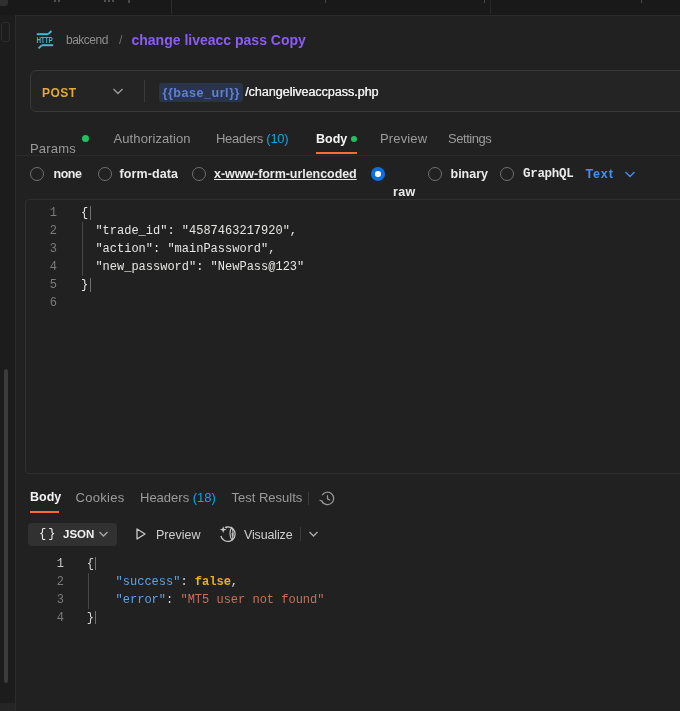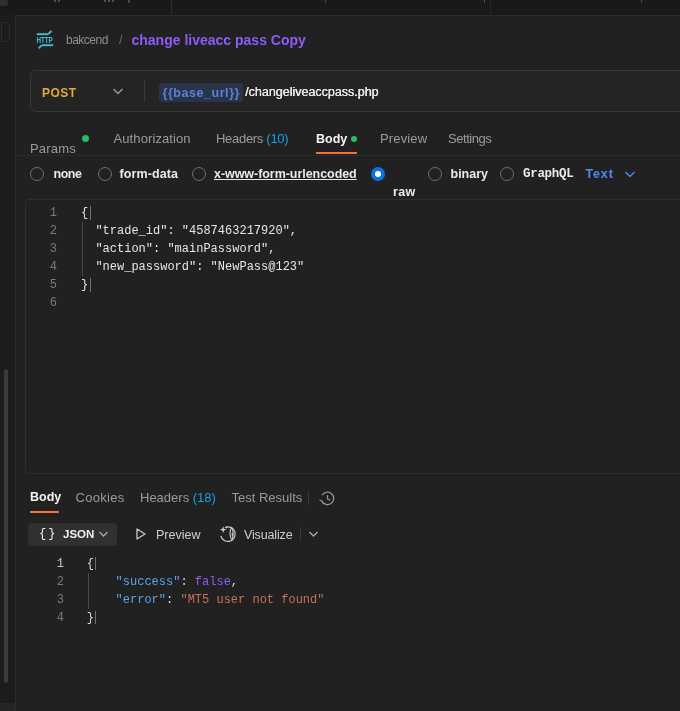--- a/index.html
+++ b/index.html
@@ -141,19 +141,19 @@
   </svg>
 
   <div class="abs" style="left:38px;top:554.5px;width:26px;text-align:right;">
     <pre style="color:#7b7b7b;"><span style="color:#c9c9c9;">1</span>
 2
 3
 4</pre>
   </div>
   <div class="abs" style="left:86.8px;top:554.5px;">
     <pre style="color:#d8d8d8;">{
-    <span style="color:#5ba3e8;">"success"</span>: <span style="color:#8b5cf6;">false</span>,
+    <span style="color:#5ba3e8;">"success"</span>: <span style="color:#eab308;font-weight:bold;">false</span>,
     <span style="color:#5ba3e8;">"error"</span>: <span style="color:#c8705a;">"MT5 user not found"</span>
 }</pre>
   </div>
   <div class="abs" style="left:88.3px;top:572.5px;width:1px;height:36px;background:#474747;"></div>
   <div class="abs" style="left:94.8px;top:556.5px;width:1px;height:13.5px;background:#707070;"></div>
   <div class="abs" style="left:94.8px;top:610.5px;width:1px;height:13.5px;background:#707070;"></div>
 
 </body></html>

